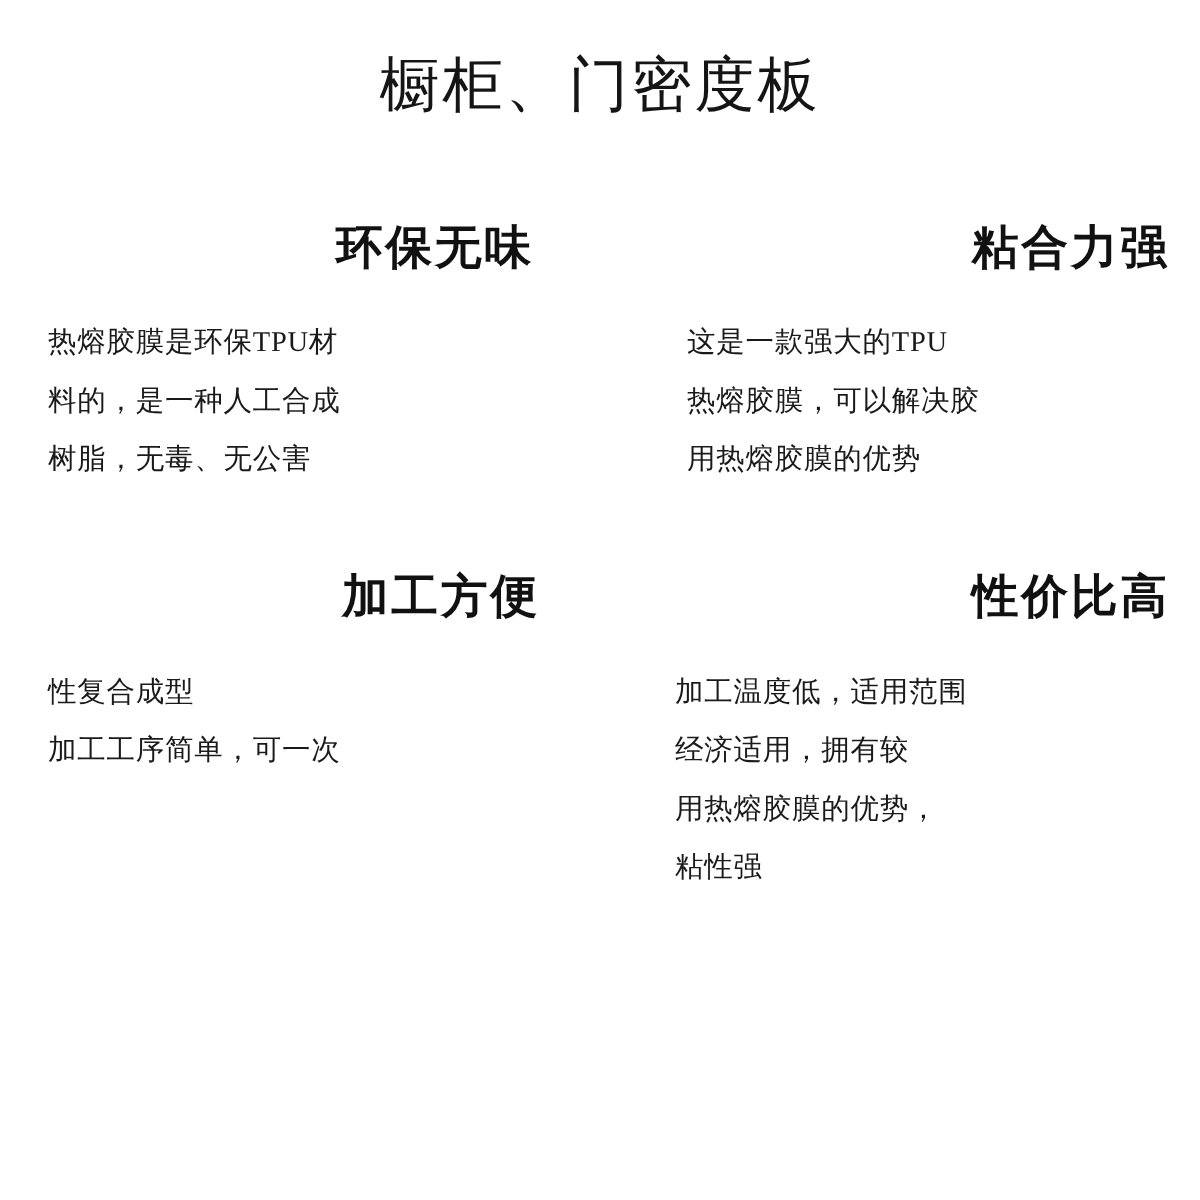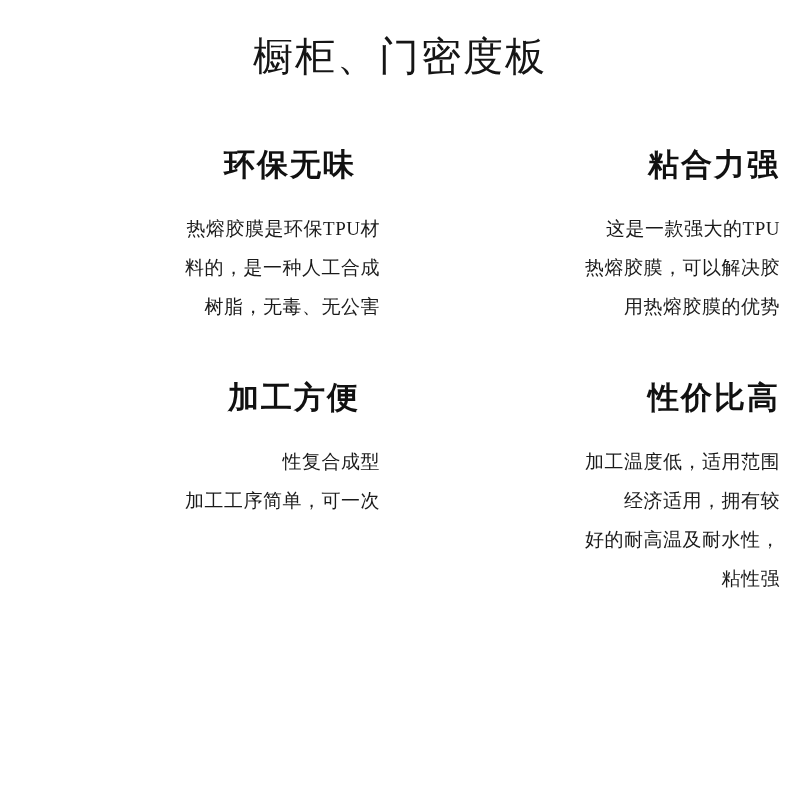--- a/index.html
+++ b/index.html
@@ -68,21 +68,20 @@
   .cell-3 { padding-top: 50px; }
   .cell-3 .cell-heading { padding-right: 20px; }
   .cell-3 .cell-body { padding-left: 12px; }
 
   .cell-4 { padding-top: 50px; }
   .cell-4 .cell-heading { padding-left: 24px; }
   .cell-4 .cell-body { padding-left: 30px; }
 
   .cell-body p {
     margin: 0;
-    text-align: right;
   }
 </style>
 </head>
 <body>
 
 <div class="page">
 
   <div class="title-block">
     <div class="title-line">橱柜、门密度板</div>
   </div>
@@ -113,19 +112,19 @@
         <p>性复合成型</p>
         <p>加工工序简单，可一次</p>
       </div>
     </div>
 
     <div class="cell cell-4">
       <div class="cell-heading">性价比高</div>
       <div class="cell-body">
         <p>加工温度低，适用范围</p>
         <p>经济适用，拥有较</p>
-        <p>好的耐高温及耐水性，</p>
+        <p>用热熔胶膜的优势，</p>
         <p>粘性强</p>
       </div>
     </div>
 
   </div>
 </div>
 
 </body></html>

